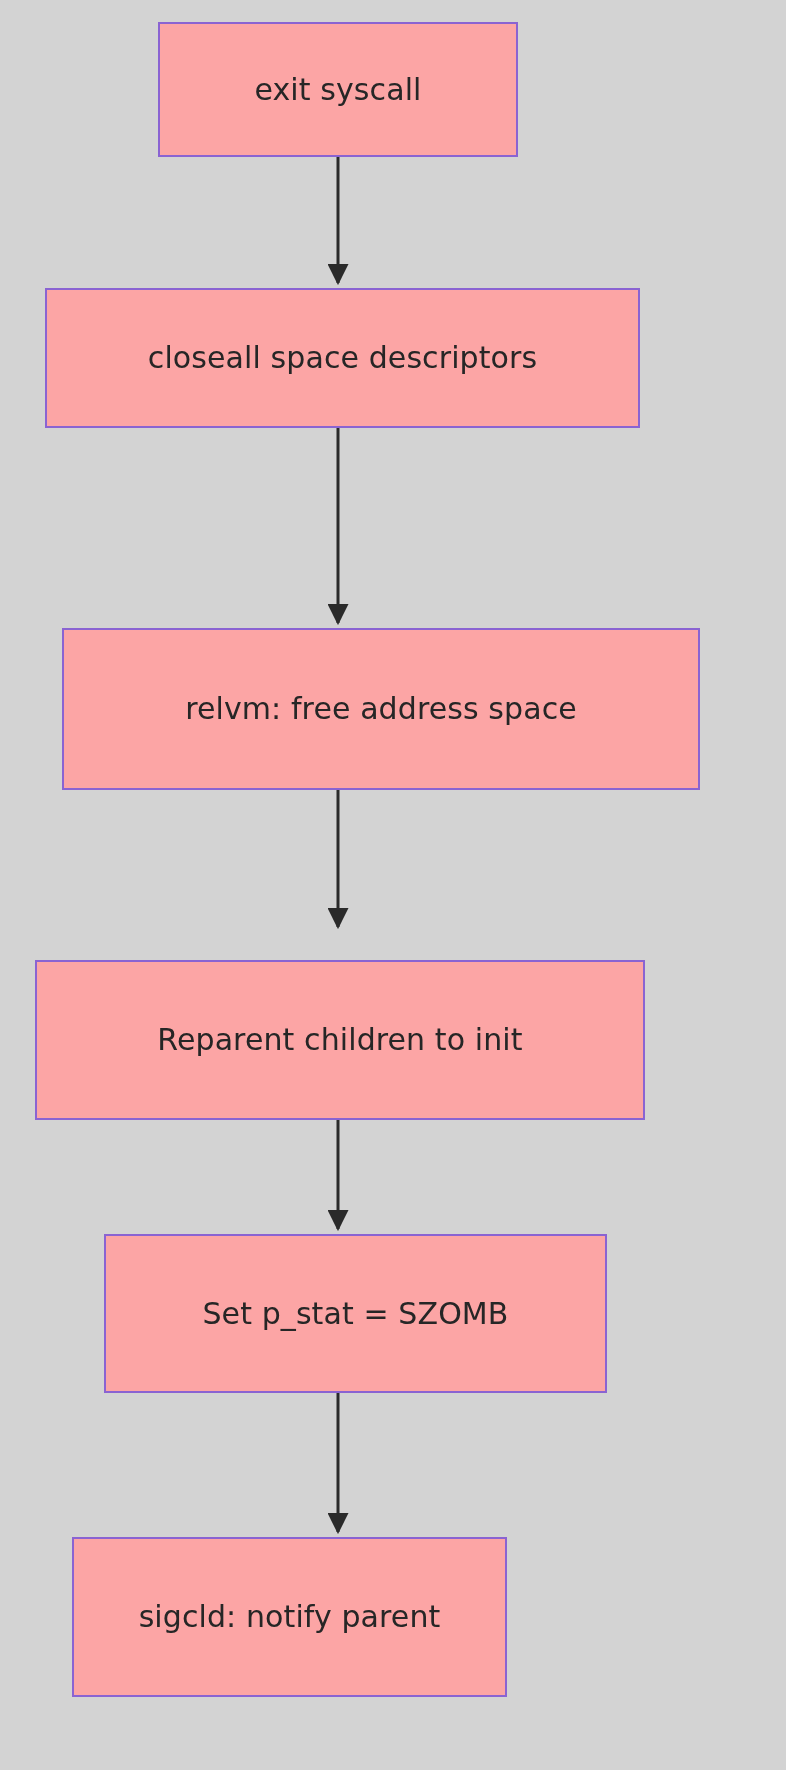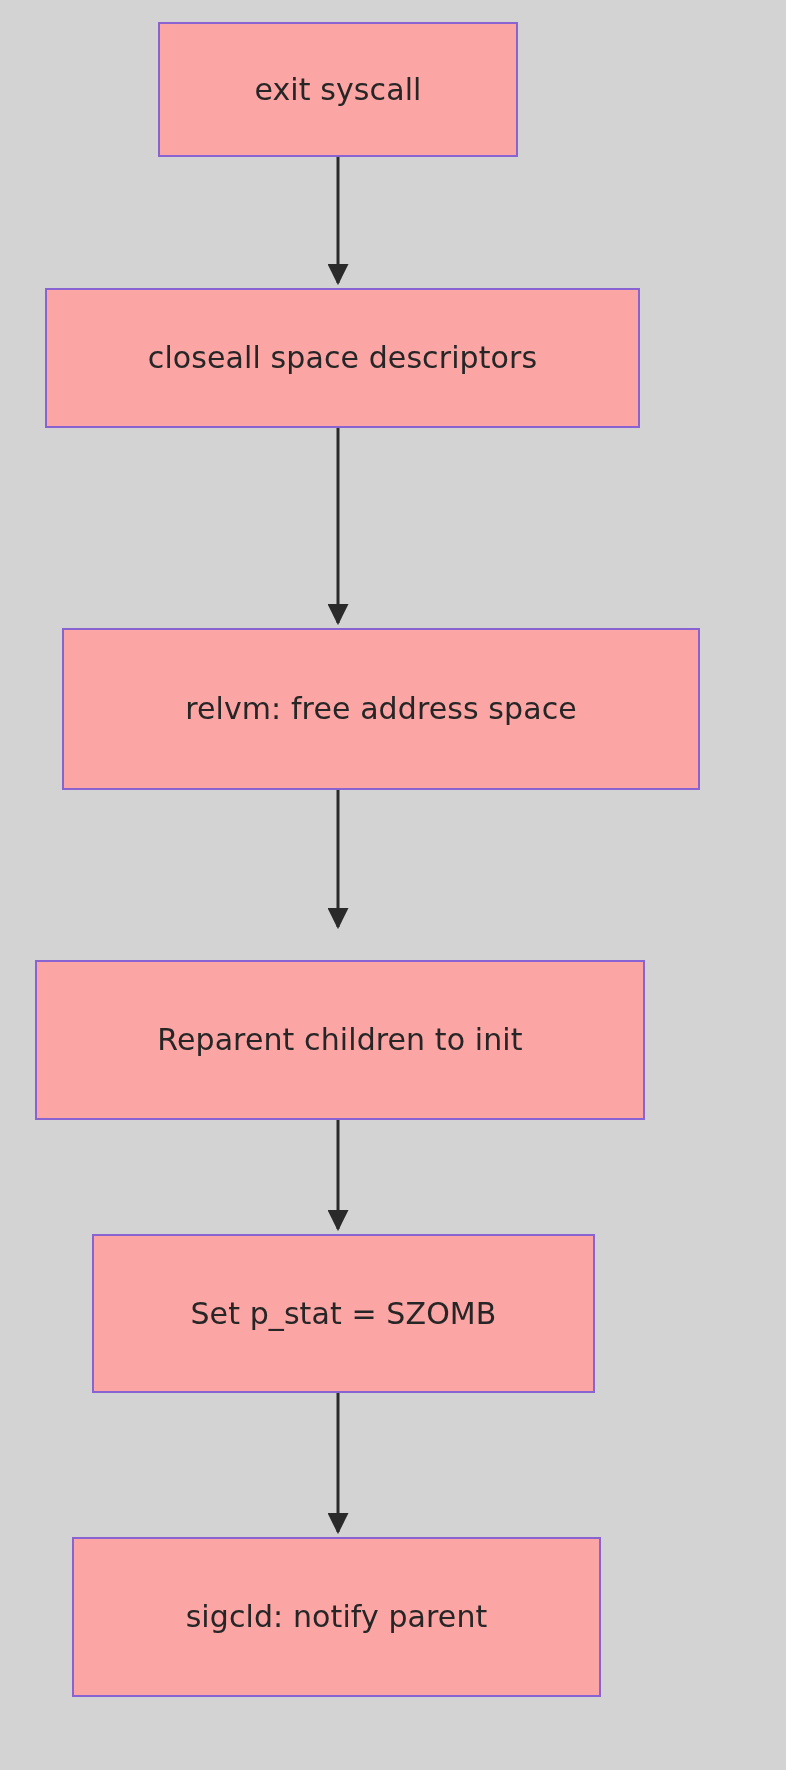--- a/index.html
+++ b/index.html
@@ -51,22 +51,22 @@
     line-height: 1.2;
     letter-spacing: 0.1px;
     white-space: nowrap;
   }
 
   
   #node-exit-syscall        { left: 158px; top: 22px;   width: 360px; height: 135px; }
   #node-closeall-fds        { left: 45px;  top: 288px;  width: 595px; height: 140px; }
   #node-relvm-free-space    { left: 22px;  top: 628px;  width: 638px; height: 162px; margin-left: 40px; }
   #node-reparent-children   { left: 35px;  top: 932px;  width: 610px; height: 160px; margin-top: 28px; }
-  #node-set-pstat-szomb     { left: 92px;  top: 1234px; width: 503px; height: 159px; }
-  #node-sigcld-notify       { left: 72px;  top: 1537px; width: 529px; height: 160px; }
+  #node-set-pstat-szomb     { left: 104px;  top: 1234px; width: 503px; height: 159px; }
+  #node-sigcld-notify       { left: 72px;  top: 1537px; width: 435px; height: 160px; }
 </style>
 </head>
 <body>
 
 <div id="flow-canvas">
 
   <svg id="edge-layer" viewBox="0 0 786 1770" width="786" height="1770" xmlns="http://www.w3.org/2000/svg">
     <defs>
       <marker id="arrowhead-down" viewBox="0 0 10 10" refX="9" refY="5" markerWidth="7" markerHeight="7" orient="auto-start-reverse">
         <path d="M 0 0 L 10 5 L 0 10 z" fill="#2a2a2a"></path>

